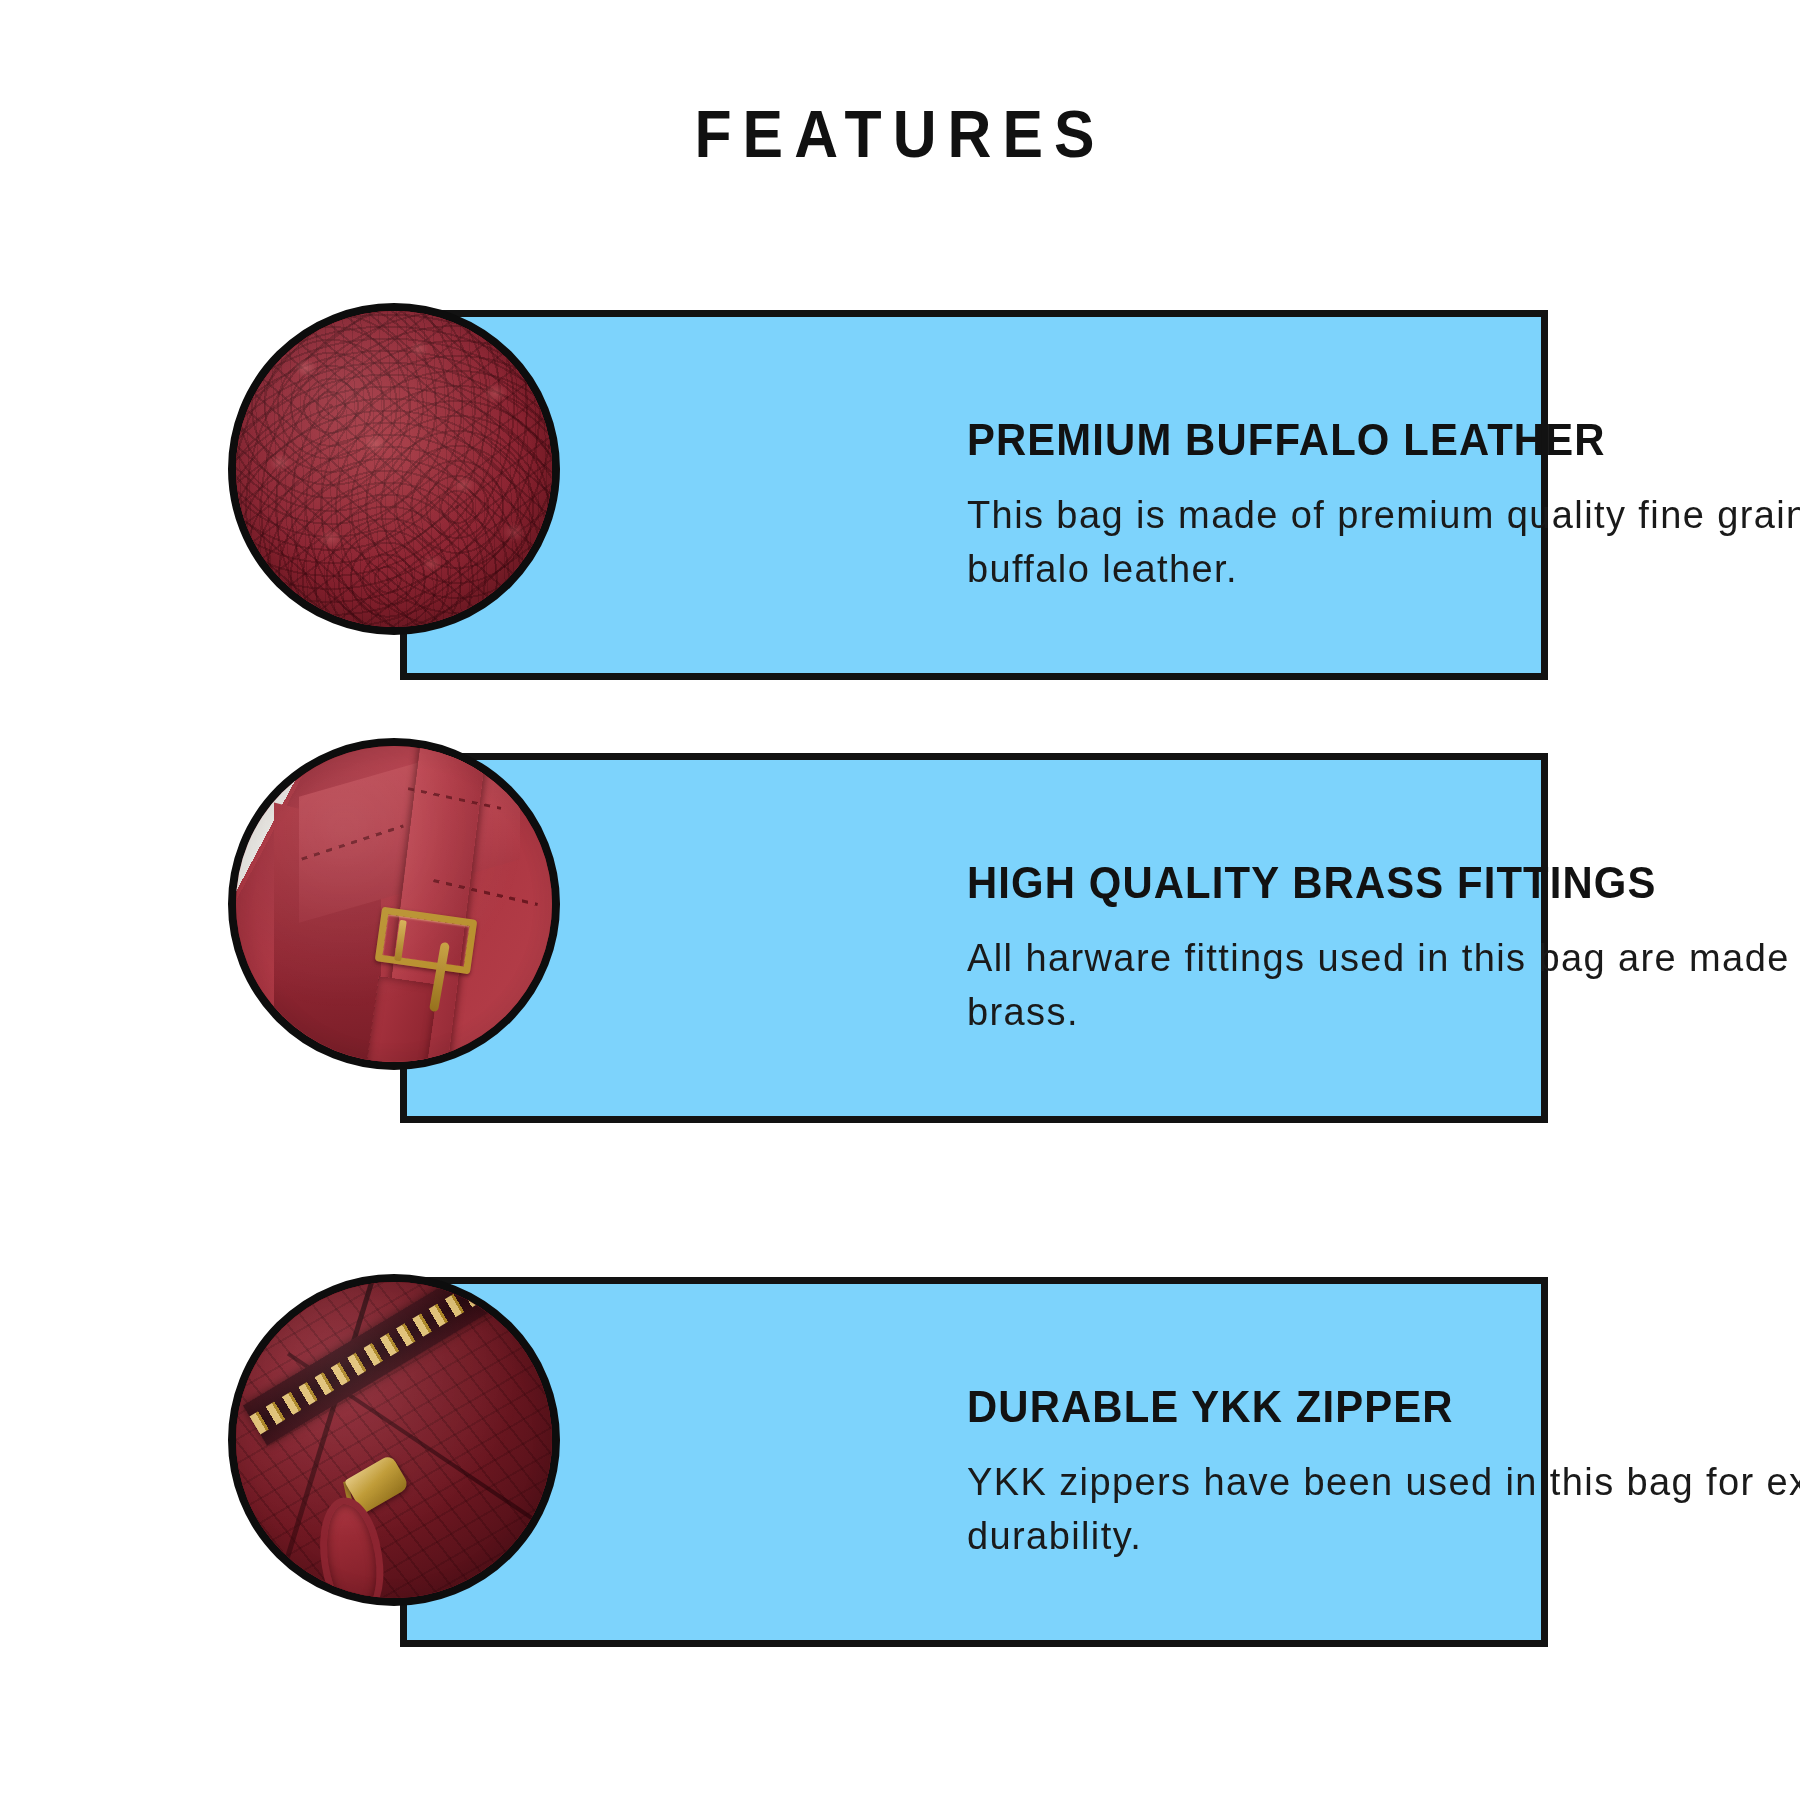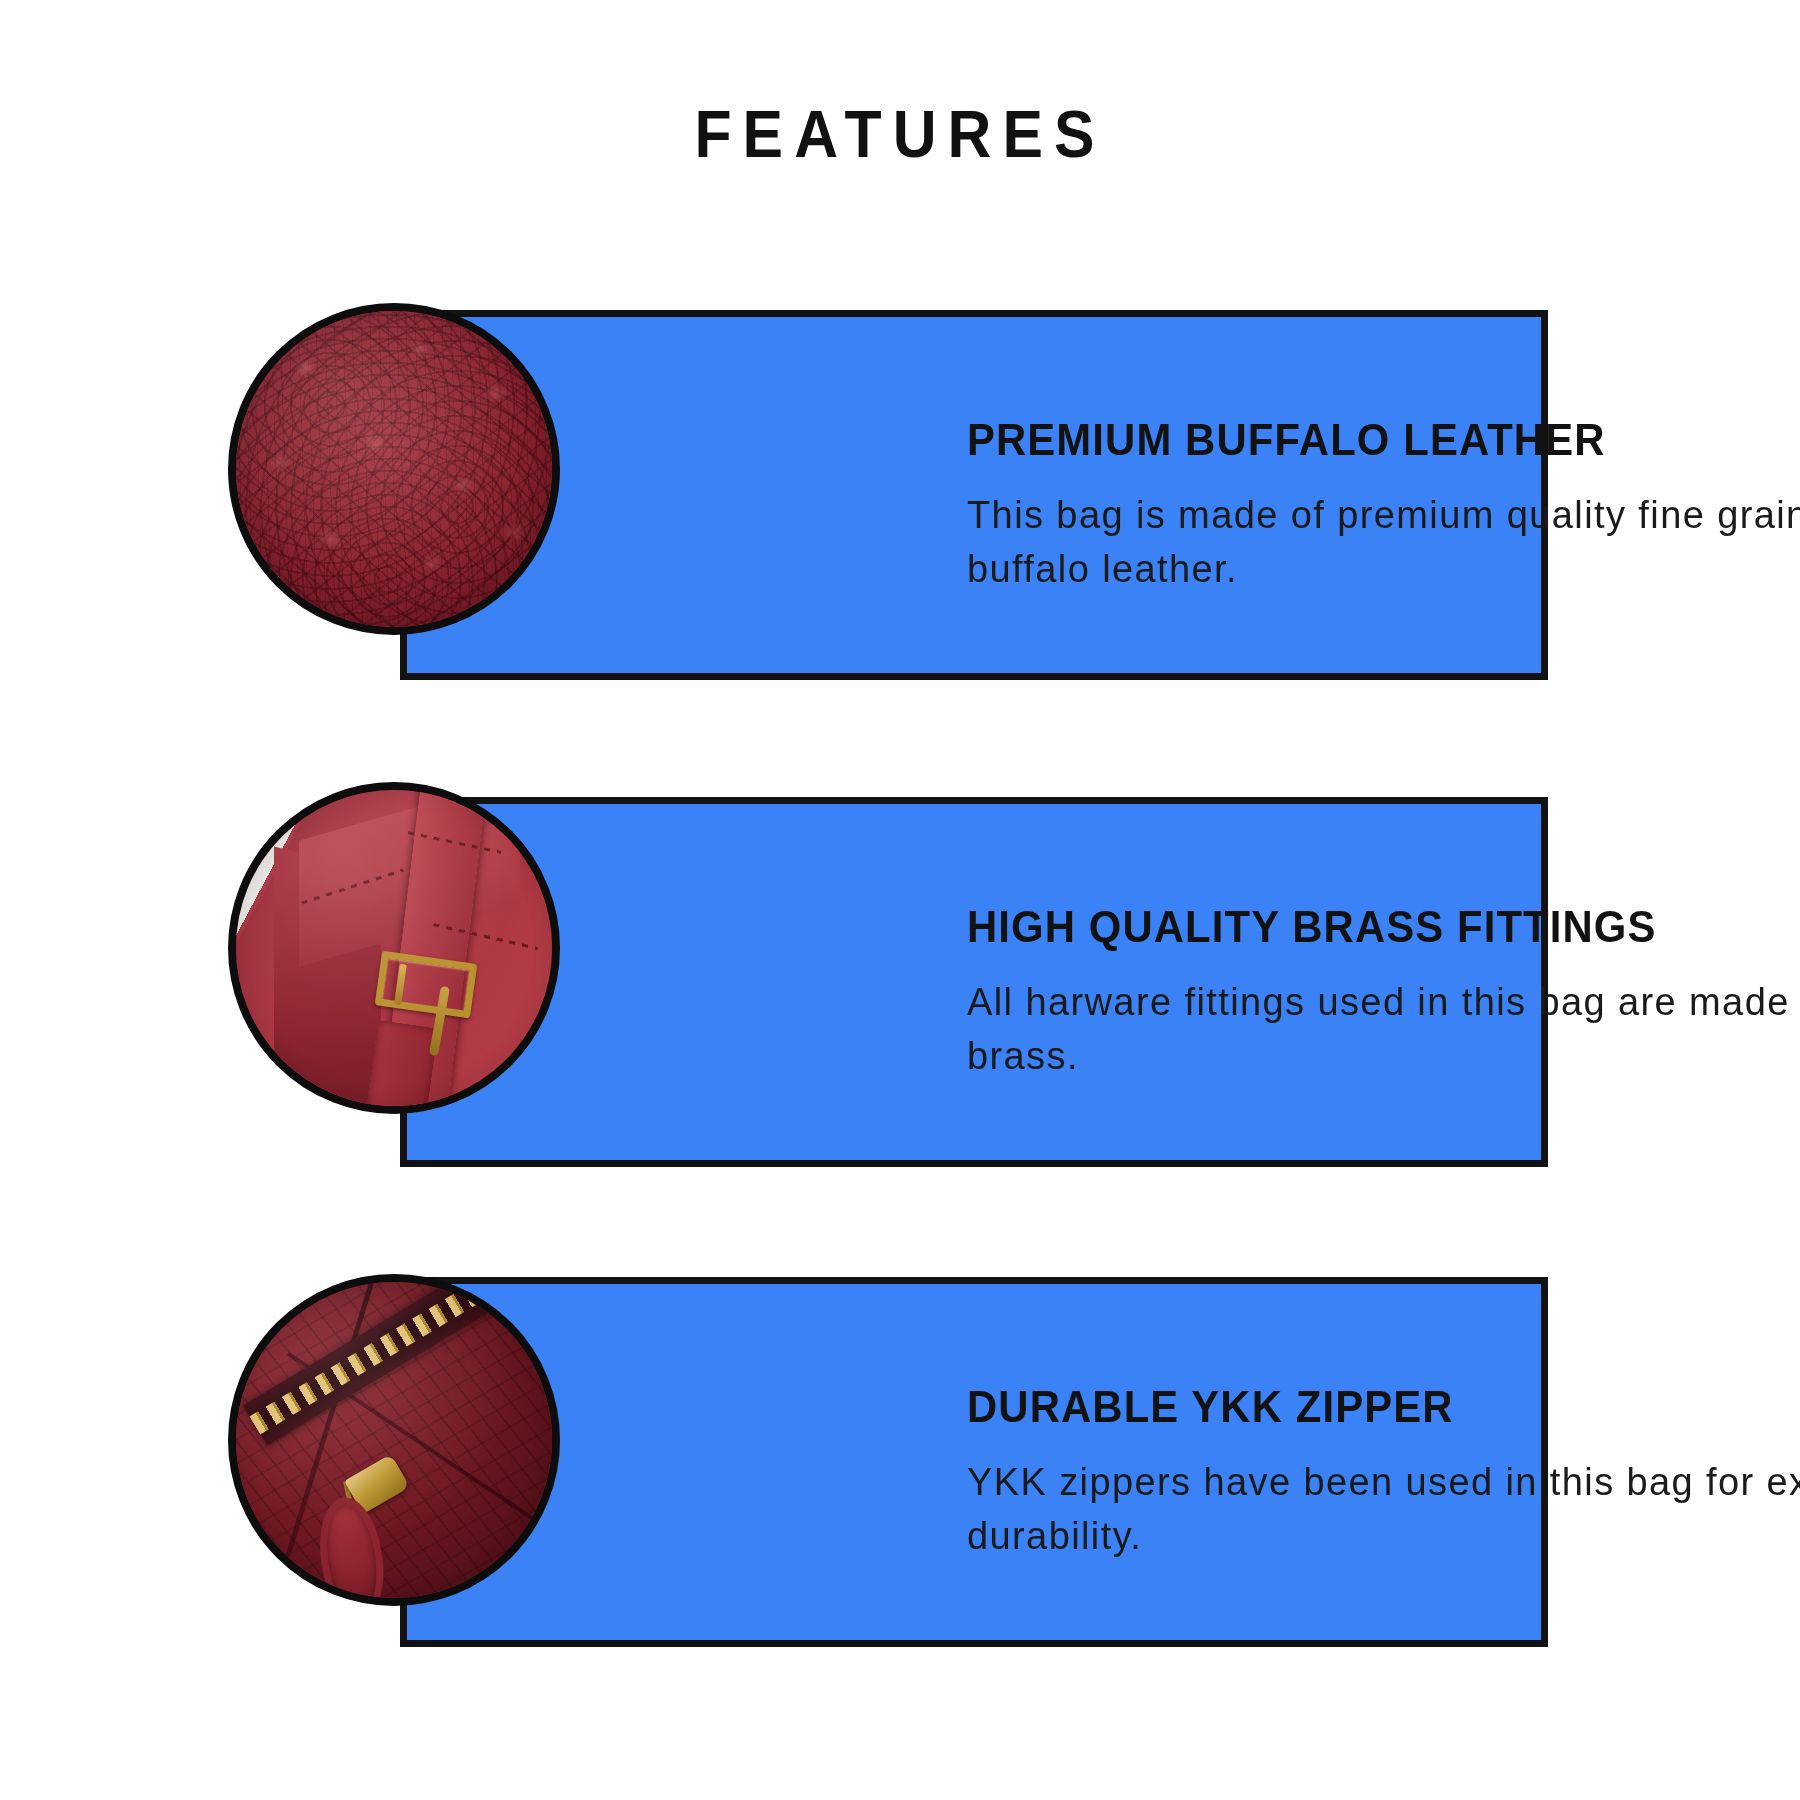--- a/index.html
+++ b/index.html
@@ -40,32 +40,32 @@
     white-space: nowrap;
   }
 
   
   .feature-row {
     position: absolute;
     left: 0;
     width: 1800px;
   }
   .feature-row.row-0 { top: 305px;  height: 385px; }
-  .feature-row.row-1 { top: 792px;  height: 385px; }
+  .feature-row.row-1 { top: 748px;  height: 385px; }
   .feature-row.row-2 { top: 1272px; height: 385px; }
 
   
   .feature-card {
     position: absolute;
     left: 400px;
     top: 5px;
     width: 1148px;
     height: 370px;
     border: 7px solid #121212;
-    background: #3b82f6;
+    background: #7dd3fc;
     box-sizing: border-box;
   }
 
   
   .feature-text {
     position: absolute;
     left: 560px;
     top: 0;
     width: 930px;
     height: 380px;

